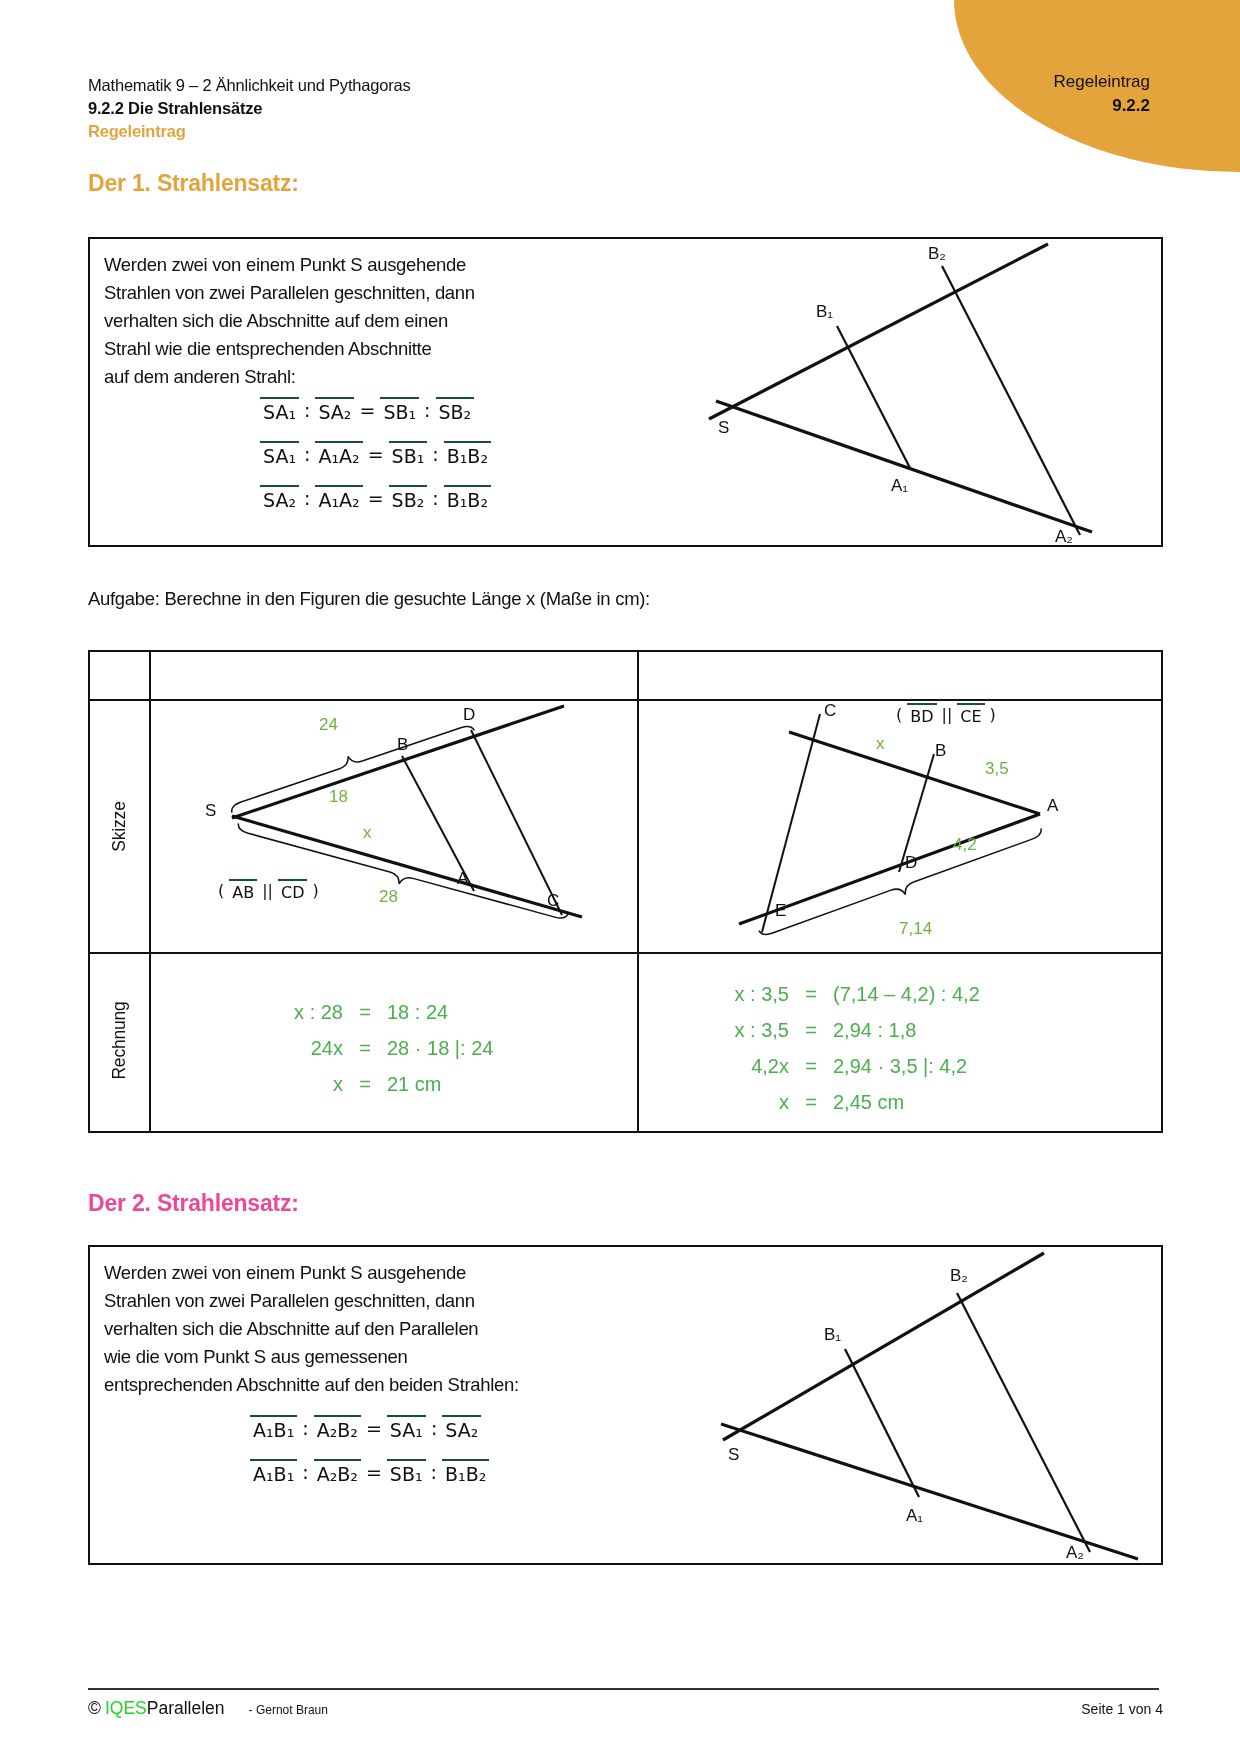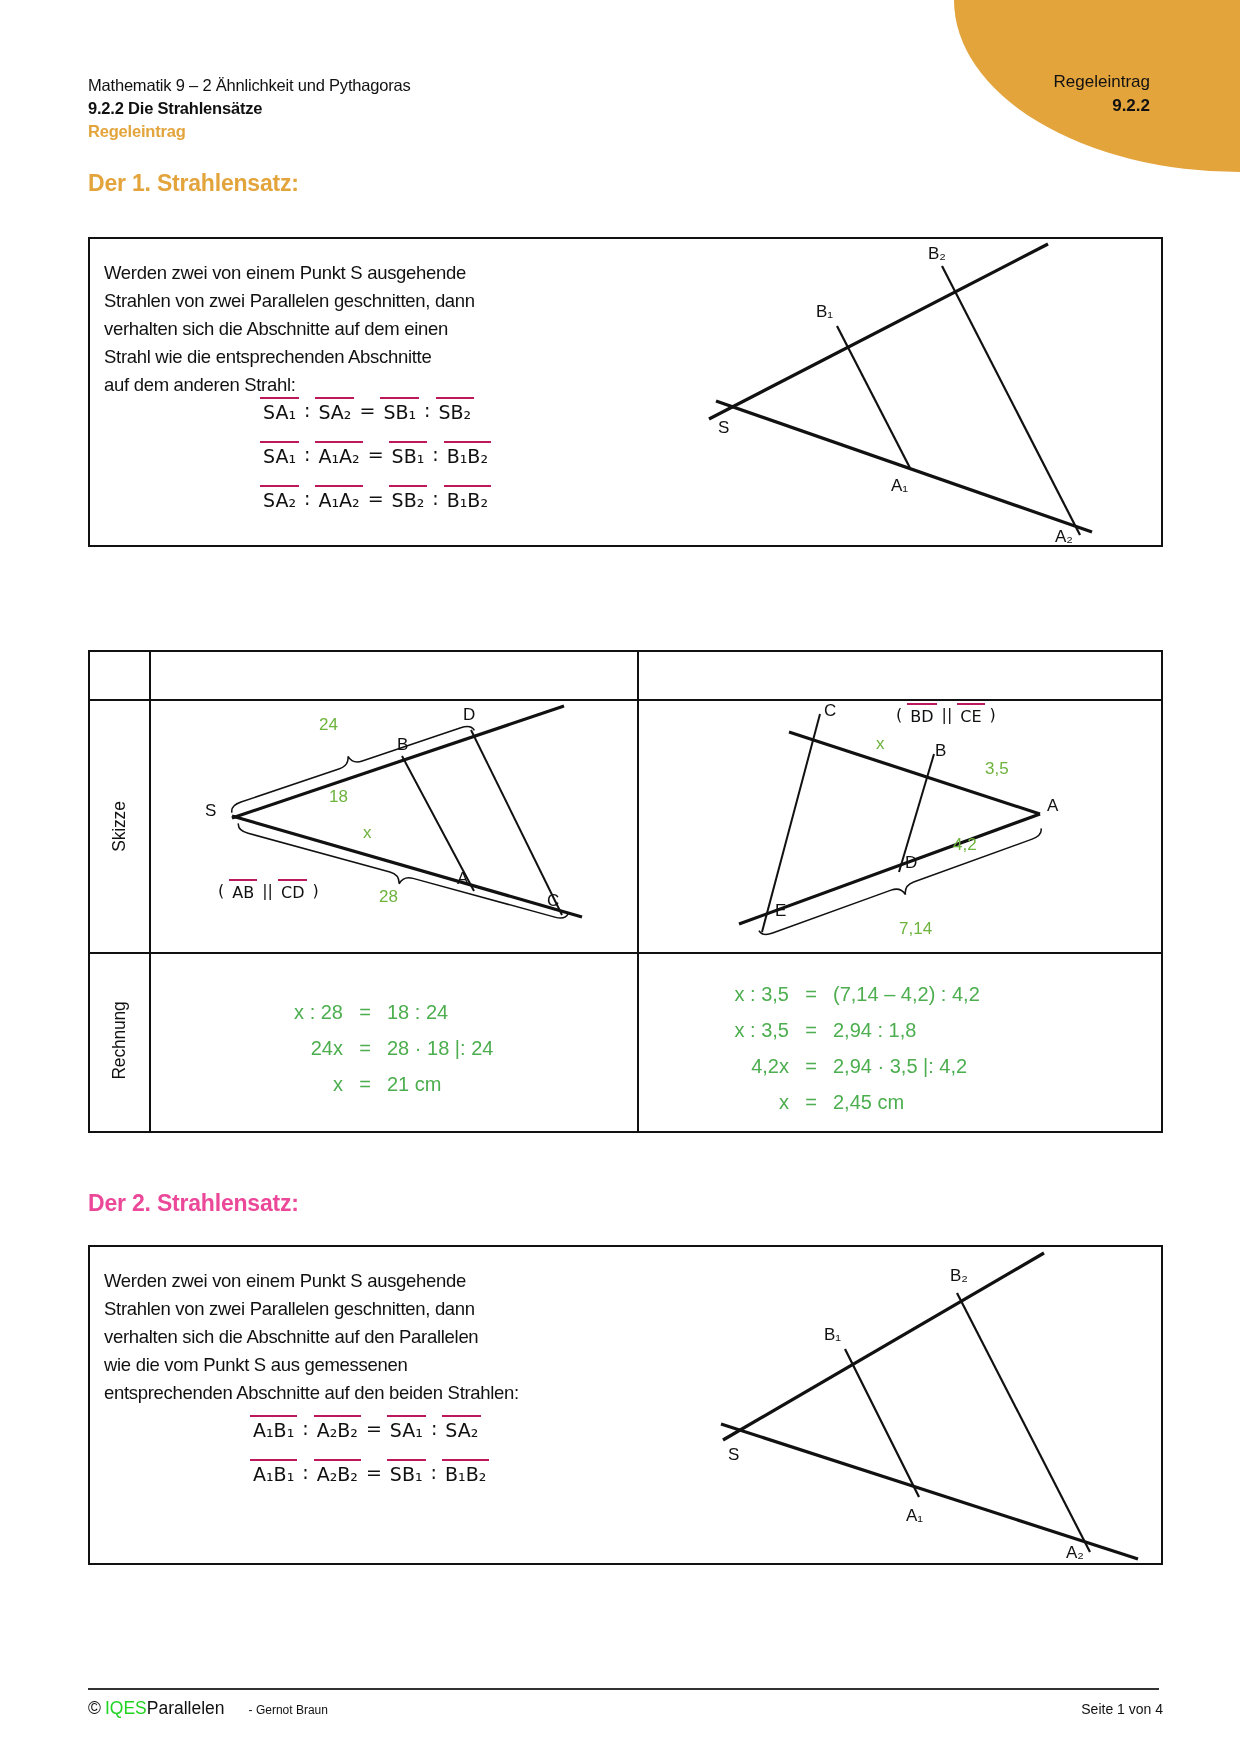--- a/index.html
+++ b/index.html
@@ -9,26 +9,26 @@
   .blob{position:absolute;top:0;right:0;width:286px;height:172px;
         border-bottom-left-radius:100% 100%;}
   .blob .corner-text{position:absolute;top:70px;right:90px;text-align:right;font-size:17px;line-height:24px;color:#111;}
   .blob .corner-num{font-weight:bold;}
   
   .hdr{position:absolute;left:88px;top:74px;font-size:16.5px;line-height:23px;letter-spacing:-0.2px;}
   .hdr .b{font-weight:bold;}
   .sec-title{position:absolute;left:88px;font-size:23px;font-weight:bold;letter-spacing:-0.2px;}
   
   .rulebox{position:absolute;left:88px;width:1071px;border:2px solid #111;}
-  .rulebox .ruletext{position:absolute;left:14px;top:20px;width:540px;font-size:18.5px;line-height:28px;
+  .rulebox .ruletext{position:absolute;left:14px;top:12px;width:540px;font-size:18.5px;line-height:28px;
         letter-spacing:-0.3px;white-space:pre-line;}
   .formulas{position:absolute;left:170px;width:360px;}
   .formula{display:flex;align-items:flex-start;height:36px;margin-bottom:8px;
         font-family:"DejaVu Sans",sans-serif;font-size:19px;}
-  .formula .ov{border-top:2px solid #be185d;padding:2px 3px 0 3px;}
+  .formula .ov{border-top:2px solid #14532d;padding:2px 3px 0 3px;}
   .formula .op{margin:0 5px;padding-top:2px;}
   .diagram{position:absolute;}
   .diagram text{font-family:"Liberation Sans",sans-serif;font-size:17px;fill:#111;}
   
   .intro{position:absolute;left:88px;top:588px;font-size:18.5px;letter-spacing:-0.3px;}
   
   .ttable{position:absolute;left:88px;top:650px;width:1071px;height:479px;border:2px solid #111;}
   .vline{position:absolute;top:0;bottom:0;width:0;border-left:2px solid #111;}
   .hline{position:absolute;left:0;right:0;height:0;border-top:2px solid #111;}
   .cell{position:absolute;overflow:hidden;}
@@ -111,20 +111,21 @@
       <line x1="209" y1="87" x2="282" y2="229" stroke="#111" stroke-width="2.2"></line>
       <line x1="314" y1="27" x2="452" y2="296" stroke="#111" stroke-width="2.2"></line>
       <text x="90" y="194">S</text>
       <text x="188" y="78">B₁</text>
       <text x="300" y="20">B₂</text>
       <text x="263" y="252">A₁</text>
       <text x="427" y="303">A₂</text>
     </svg>
   </div>
 
+  <div class="intro">Aufgabe: Berechne in den Figuren die gesuchte Länge x (Maße in cm):</div>
 
   <div class="ttable">
     <div class="vline" style="left:59px;"></div>
     <div class="vline" style="left:547px;"></div>
     <div class="hline" style="top:47px;"></div>
     <div class="hline" style="top:300px;"></div>
 
 
     <div class="cell rot" style="left:0;top:49px;width:59px;height:251px;">
       <span>Skizze</span>

